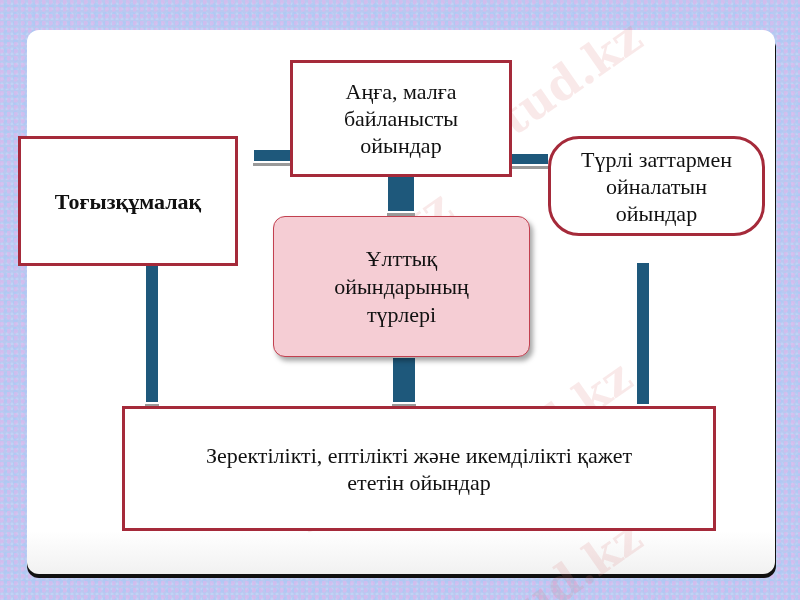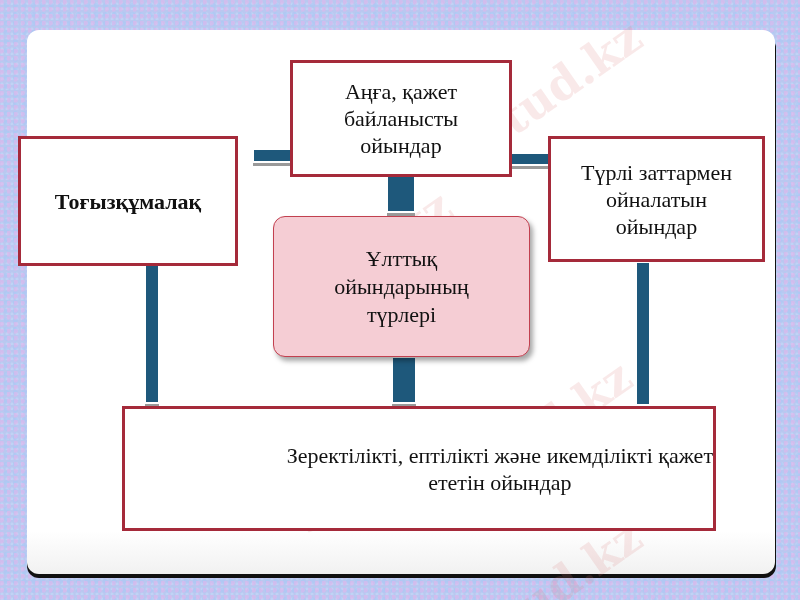--- a/index.html
+++ b/index.html
@@ -59,37 +59,37 @@
 <div class="watermark" style="left:460px; top:560px;">Stud.kz</div>
 
 <div class="conn" style="left:252px; top:148px; width:40px; height:15px;"></div>
 <div class="conn" style="left:510px; top:152px; width:40px; height:14px;"></div>
 <div class="conn" style="left:386px; top:175px; width:30px; height:38px;"></div>
 <div class="conn" style="left:391px; top:356px; width:26px; height:48px;"></div>
 <div class="conn" style="left:144px; top:252px; width:16px; height:152px;"></div>
 <div class="conn" style="left:635px; top:261px; width:16px; height:145px;"></div>
 
 <div class="box" style="left:290px; top:60px; width:222px; height:117px;">
-  <span class="text-block">Аңға, қажет
+  <span class="text-block">Аңға, малға
 байланысты
 ойындар</span>
 </div>
 
 <div class="box" style="left:18px; top:136px; width:220px; height:130px;font-weight:bold;">
   <span class="text-block">Тоғызқұмалақ</span>
 </div>
 
-<div class="box" style="left:548px; top:136px; width:217px; height:126px;">
+<div class="box" style="left:548px; top:136px; width:217px; height:100px;border-radius:31px;">
   <span class="text-block">Түрлі  заттармен
 ойналатын
 ойындар</span>
 </div>
 
 <div class="center-box" style="left:273px; top:216px; width:257px; height:141px;">
   <span class="text-block">Ұлттық
 ойындарының
 түрлері</span>
 </div>
 
-<div class="box" style="left:122px; top:406px; width:594px; height:125px;justify-content:flex-end;">
+<div class="box" style="left:122px; top:406px; width:594px; height:125px;">
   <span class="text-block">Зеректілікті, ептілікті және икемділікті қажет
 ететін ойындар</span>
 </div>
 
 </body></html>

